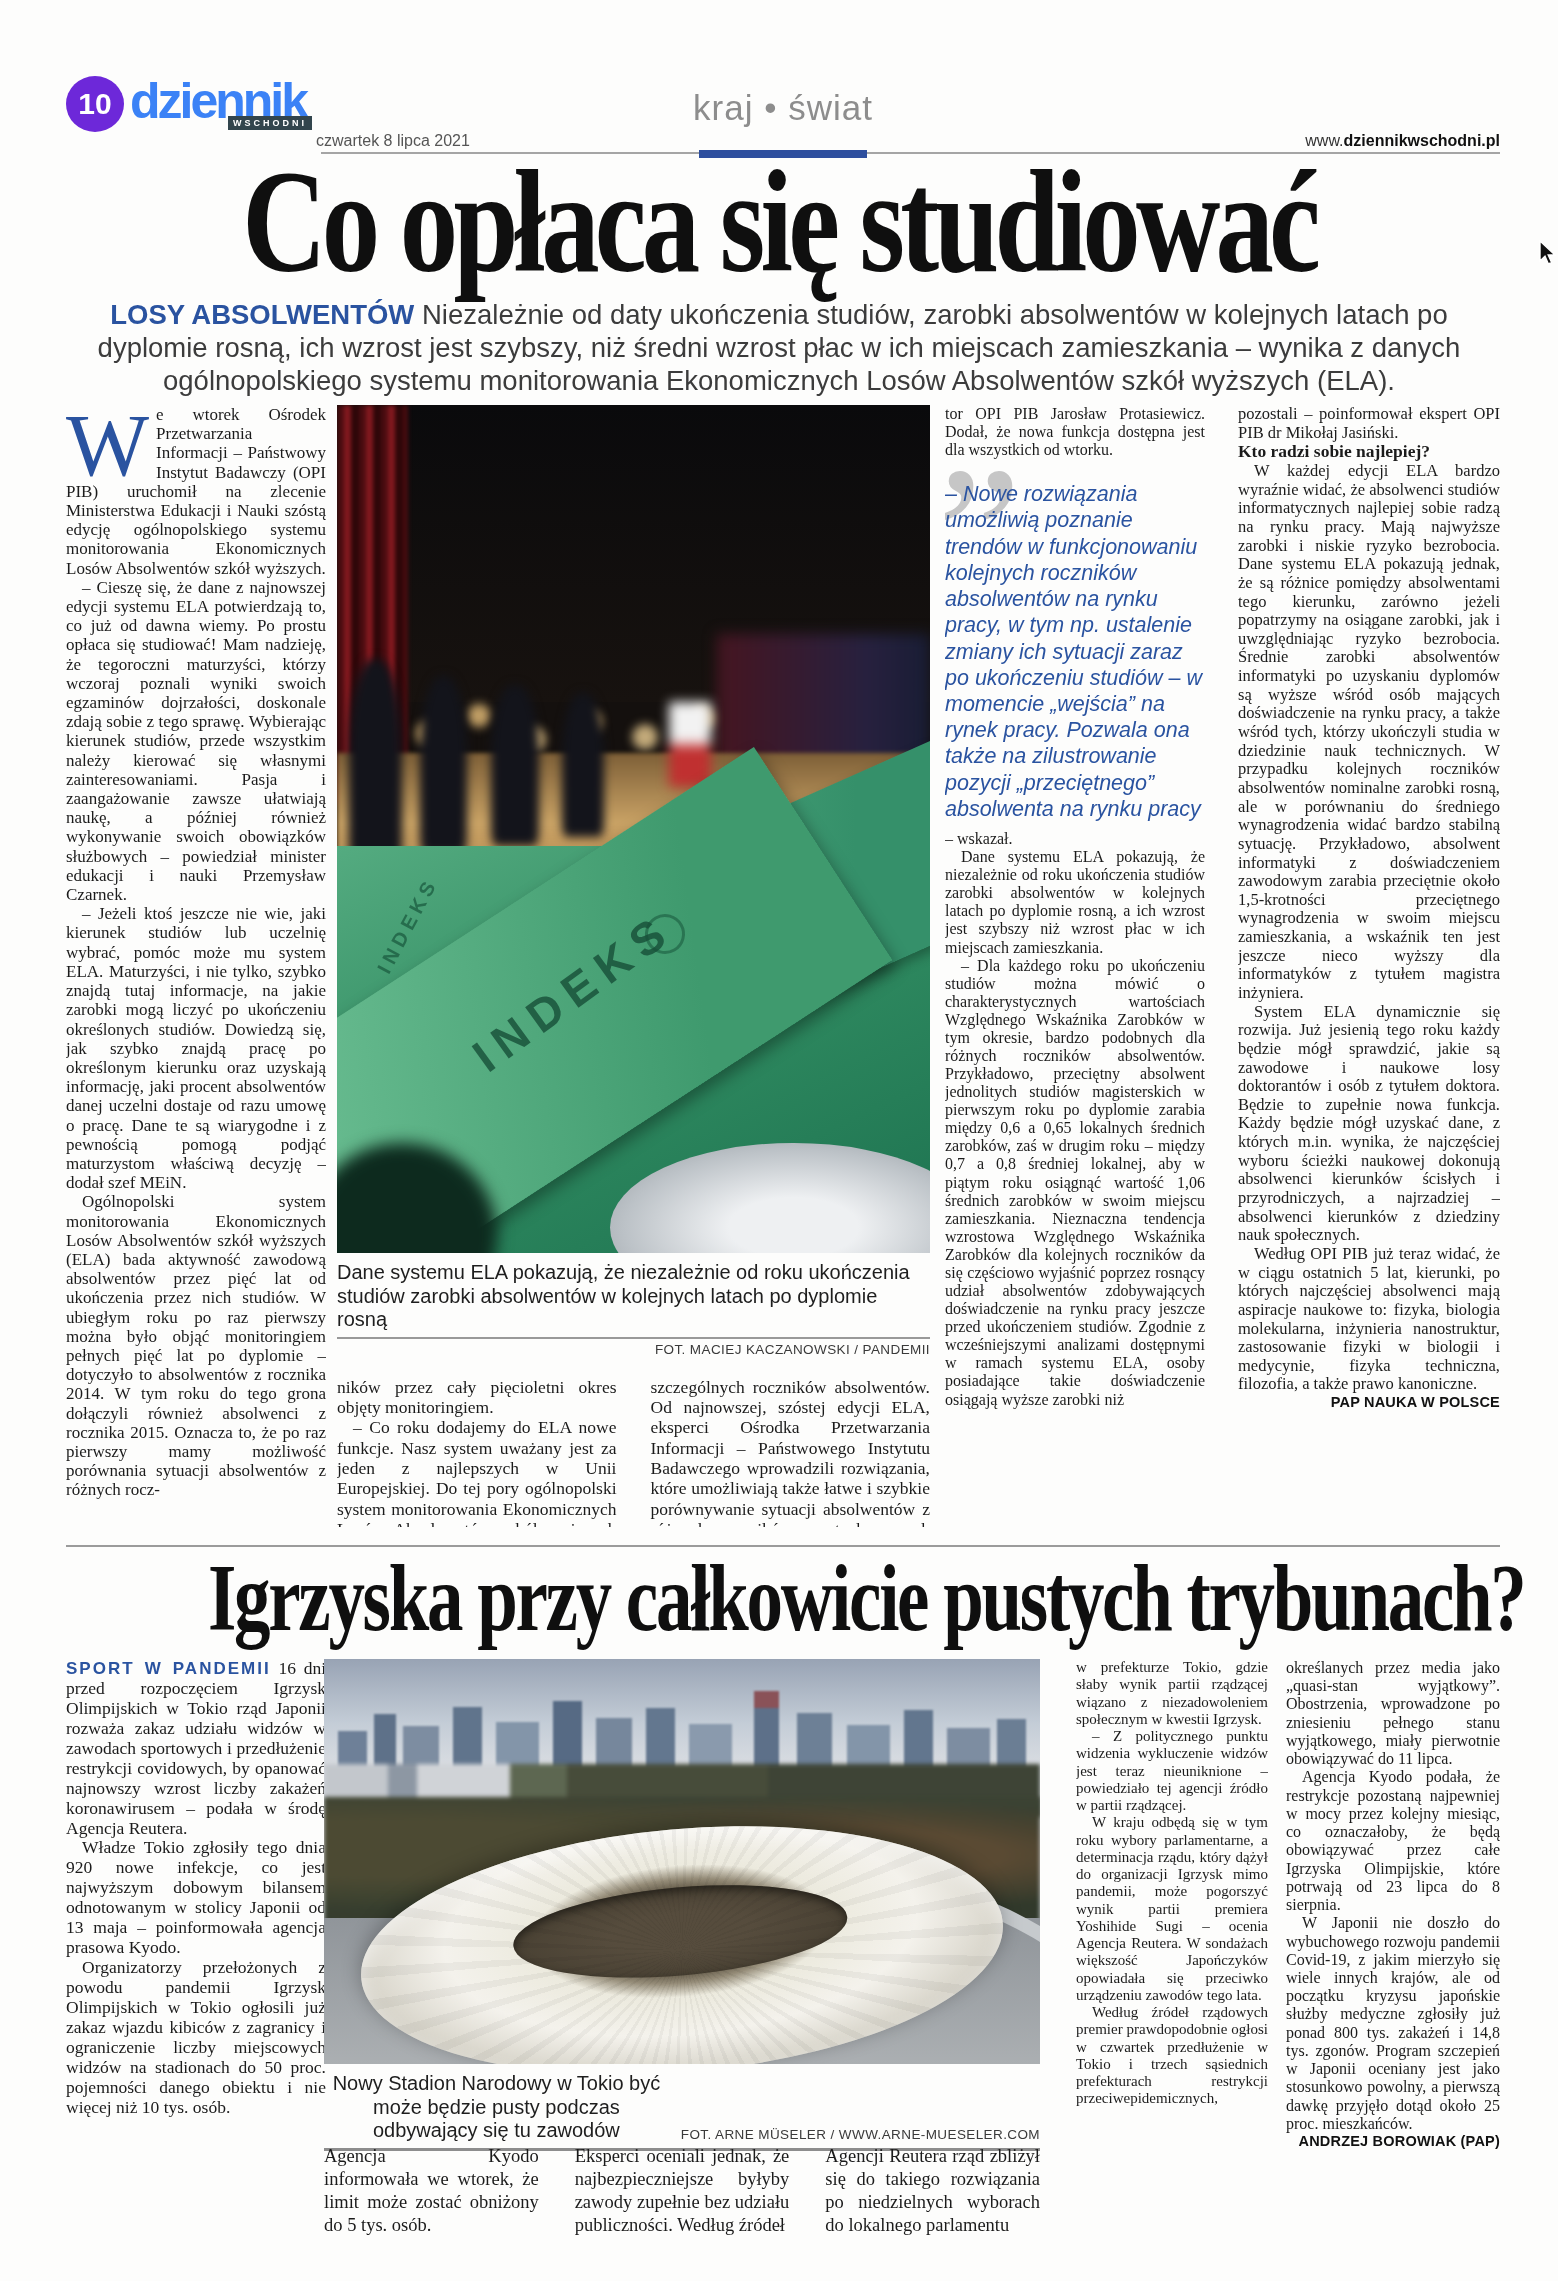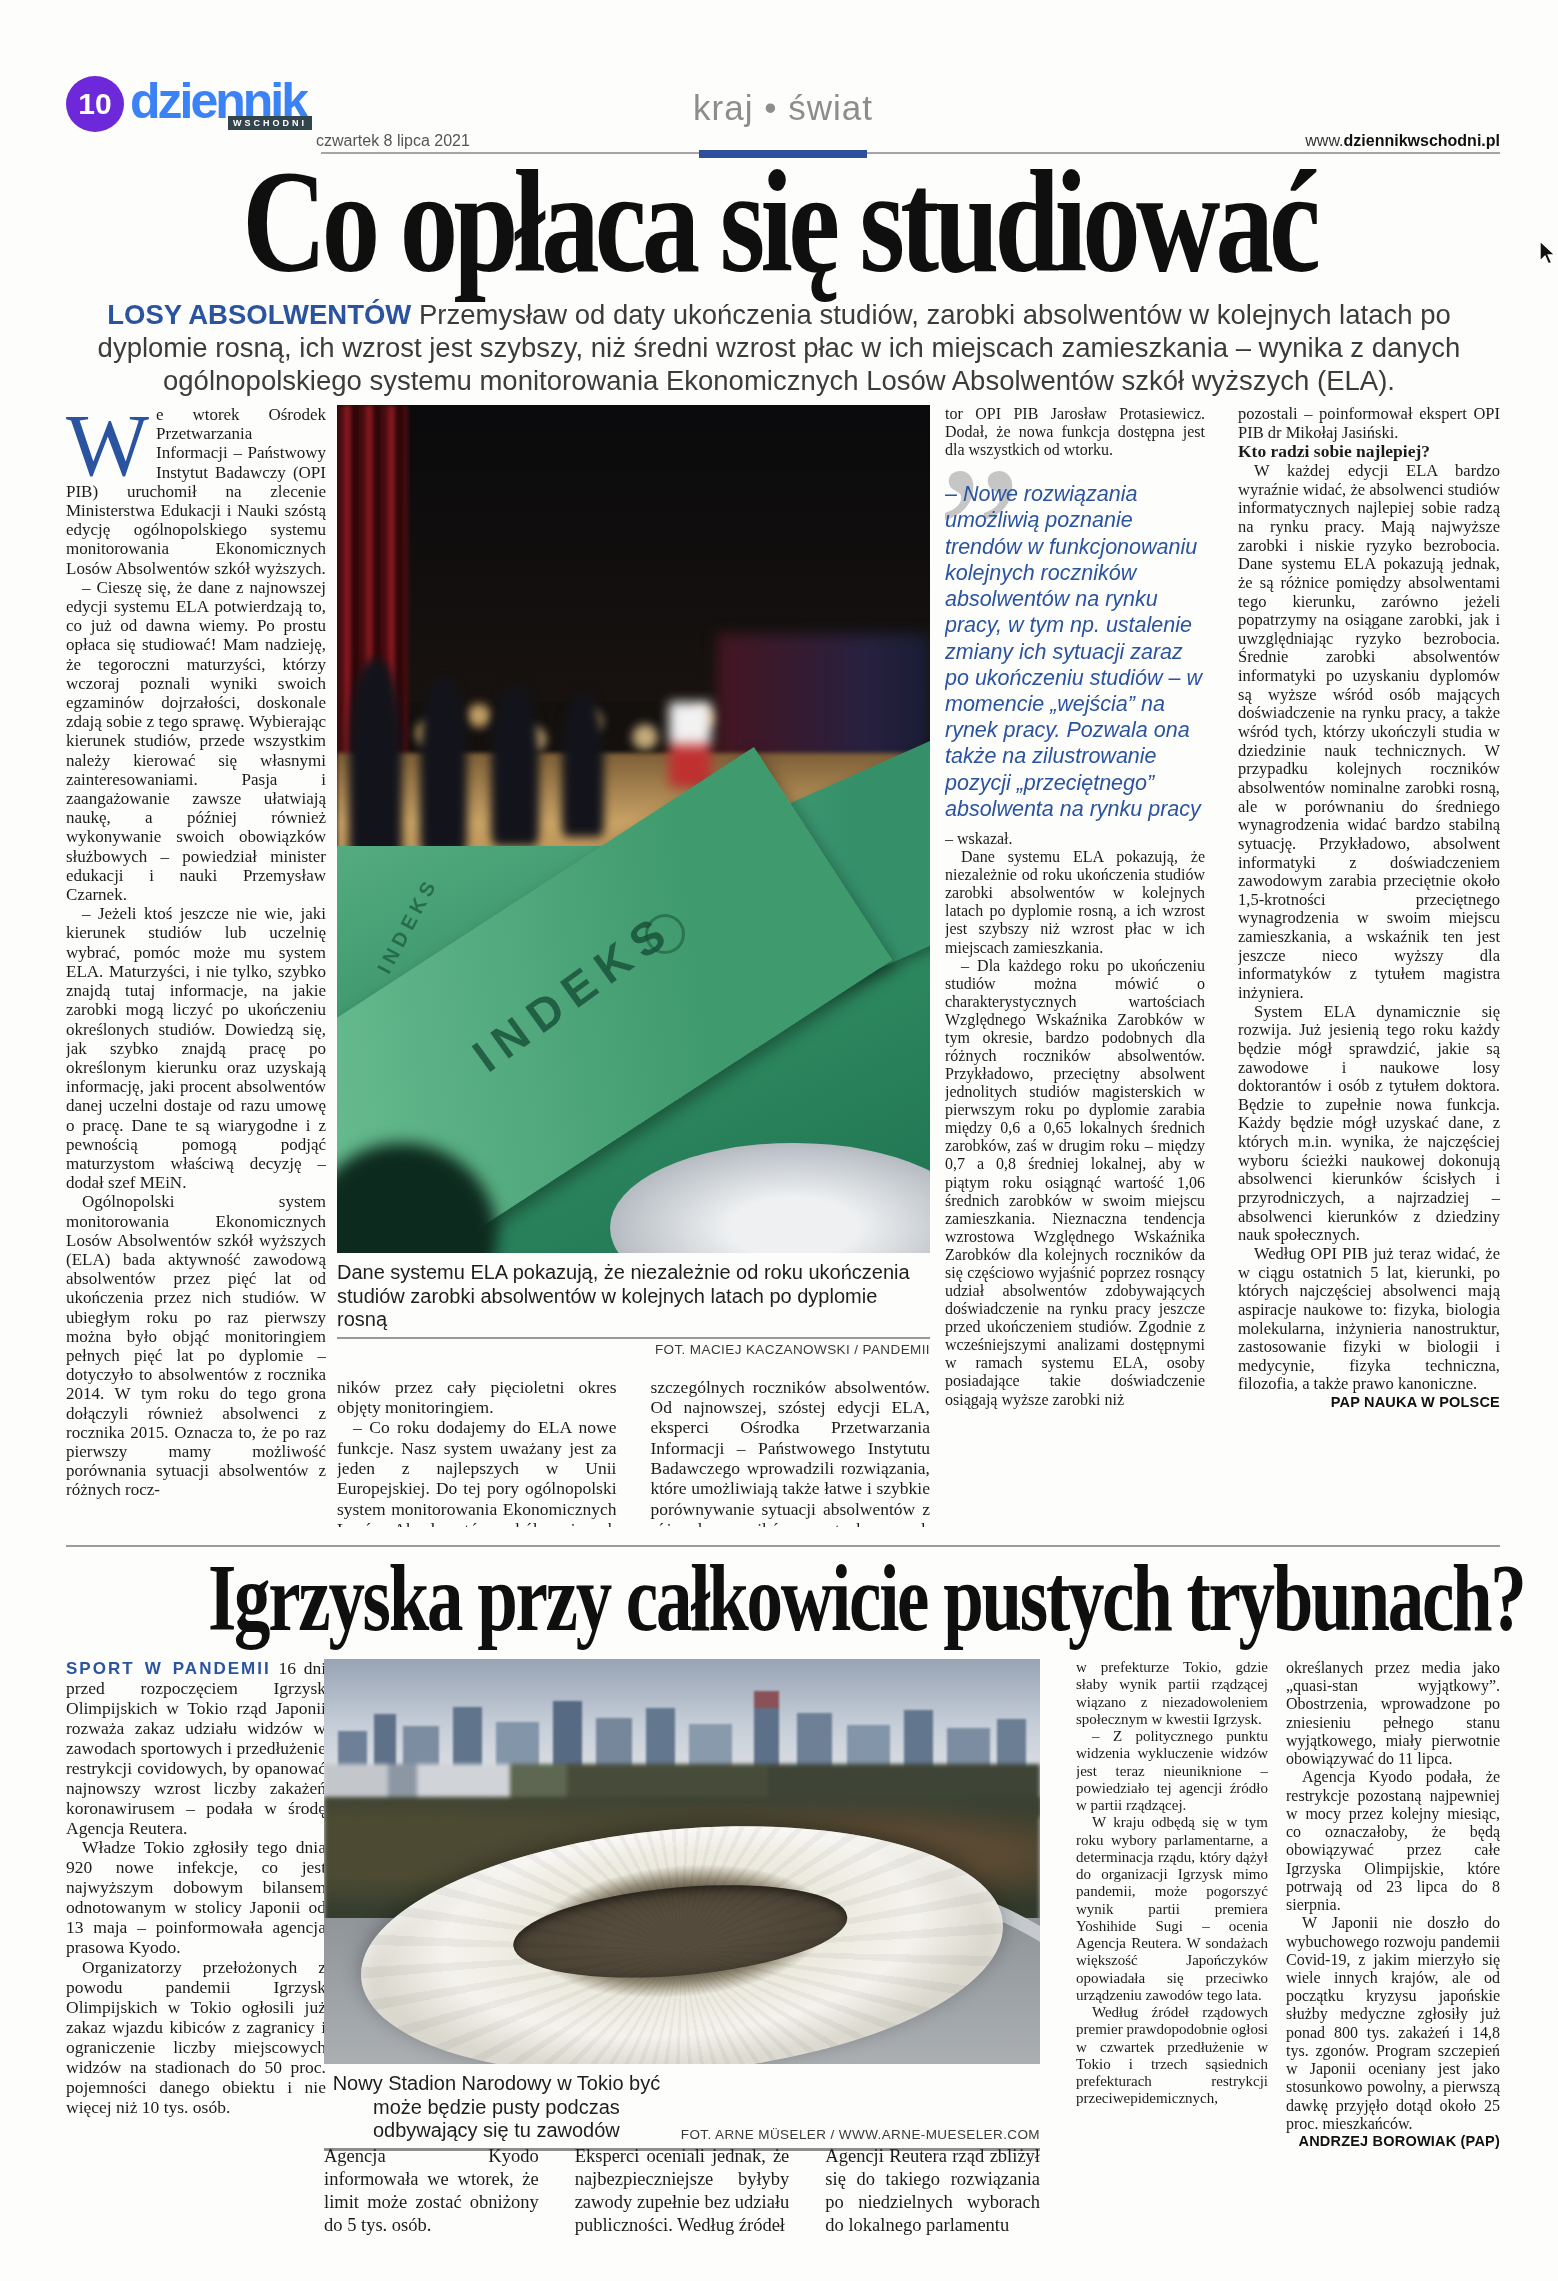--- a/index.html
+++ b/index.html
@@ -163,21 +163,21 @@
     <div class="section-title">kraj • świat</div>
     <div class="header-rule"></div>
     <div class="header-rule-blue"></div>
     <div class="website"><span>www.</span><b>dziennikwschodni.pl</b></div>
   </div>
 
   <div class="h1-wrap">
     <span class="h1-line">Co opłaca się studiować</span>
   </div>
 
-  <p class="lead"><span class="lead-kicker">LOSY ABSOLWENTÓW</span> <span>Przemysław od daty ukończenia studiów, zarobki absolwentów w kolejnych latach po dyplomie rosną, ich wzrost jest szybszy, niż średni wzrost płac w ich miejscach zamieszkania – wynika z danych ogólnopolskiego systemu monitorowania Ekonomicznych Losów Absolwentów szkół wyższych (ELA).</span></p>
+  <p class="lead"><span class="lead-kicker">LOSY ABSOLWENTÓW</span> <span>Niezależnie od daty ukończenia studiów, zarobki absolwentów w kolejnych latach po dyplomie rosną, ich wzrost jest szybszy, niż średni wzrost płac w ich miejscach zamieszkania – wynika z danych ogólnopolskiego systemu monitorowania Ekonomicznych Losów Absolwentów szkół wyższych (ELA).</span></p>
 
   <div class="art art1">
 
     <div class="col a1c1 bt">
       <p><span class="dc">W</span><span>e wtorek Ośrodek Przetwarzania Informacji – Państwowy Instytut Badawczy (OPI PIB) uruchomił na zlecenie Ministerstwa Edukacji i Nauki szóstą edycję ogólnopolskiego systemu monitorowania Ekonomicznych Losów Absolwentów szkół wyższych.</span></p>
       <p class="ind">– Cieszę się, że dane z najnowszej edycji systemu ELA potwierdzają to, co już od dawna wiemy. Po prostu opłaca się studiować! Mam nadzieję, że tegoroczni maturzyści, którzy wczoraj poznali wyniki swoich egzaminów dojrzałości, doskonale zdają sobie z tego sprawę. Wybierając kierunek studiów, przede wszystkim należy kierować się własnymi zainteresowaniami. Pasja i zaangażowanie zawsze ułatwiają naukę, a później również wykonywanie swoich obowiązków służbowych – powiedział minister edukacji i nauki Przemysław Czarnek.</p>
       <p class="ind">– Jeżeli ktoś jeszcze nie wie, jaki kierunek studiów lub uczelnię wybrać, pomóc może mu system ELA. Maturzyści, i nie tylko, szybko znajdą tutaj informacje, na jakie zarobki mogą liczyć po ukończeniu określonych studiów. Dowiedzą się, jak szybko znajdą pracę po określonym kierunku oraz uzyskają informację, jaki procent absolwentów danej uczelni dostaje od razu umowę o pracę. Dane te są wiarygodne i z pewnością pomogą podjąć maturzystom właściwą decyzję – dodał szef MEiN.</p>
       <p class="ind">Ogólnopolski system monitorowania Ekonomicznych Losów Absolwentów szkół wyższych (ELA) bada aktywność zawodową absolwentów przez pięć lat od ukończenia przez nich studiów. W ubiegłym roku po raz pierwszy można było objąć monitoringiem pełnych pięć lat po dyplomie – dotyczyło to absolwentów z rocznika 2014. W tym roku do tego grona dołączyli również absolwenci z rocznika 2015. Oznacza to, że po raz pierwszy mamy możliwość porównania sytuacji absolwentów z różnych rocz-</p>
     </div>
 

